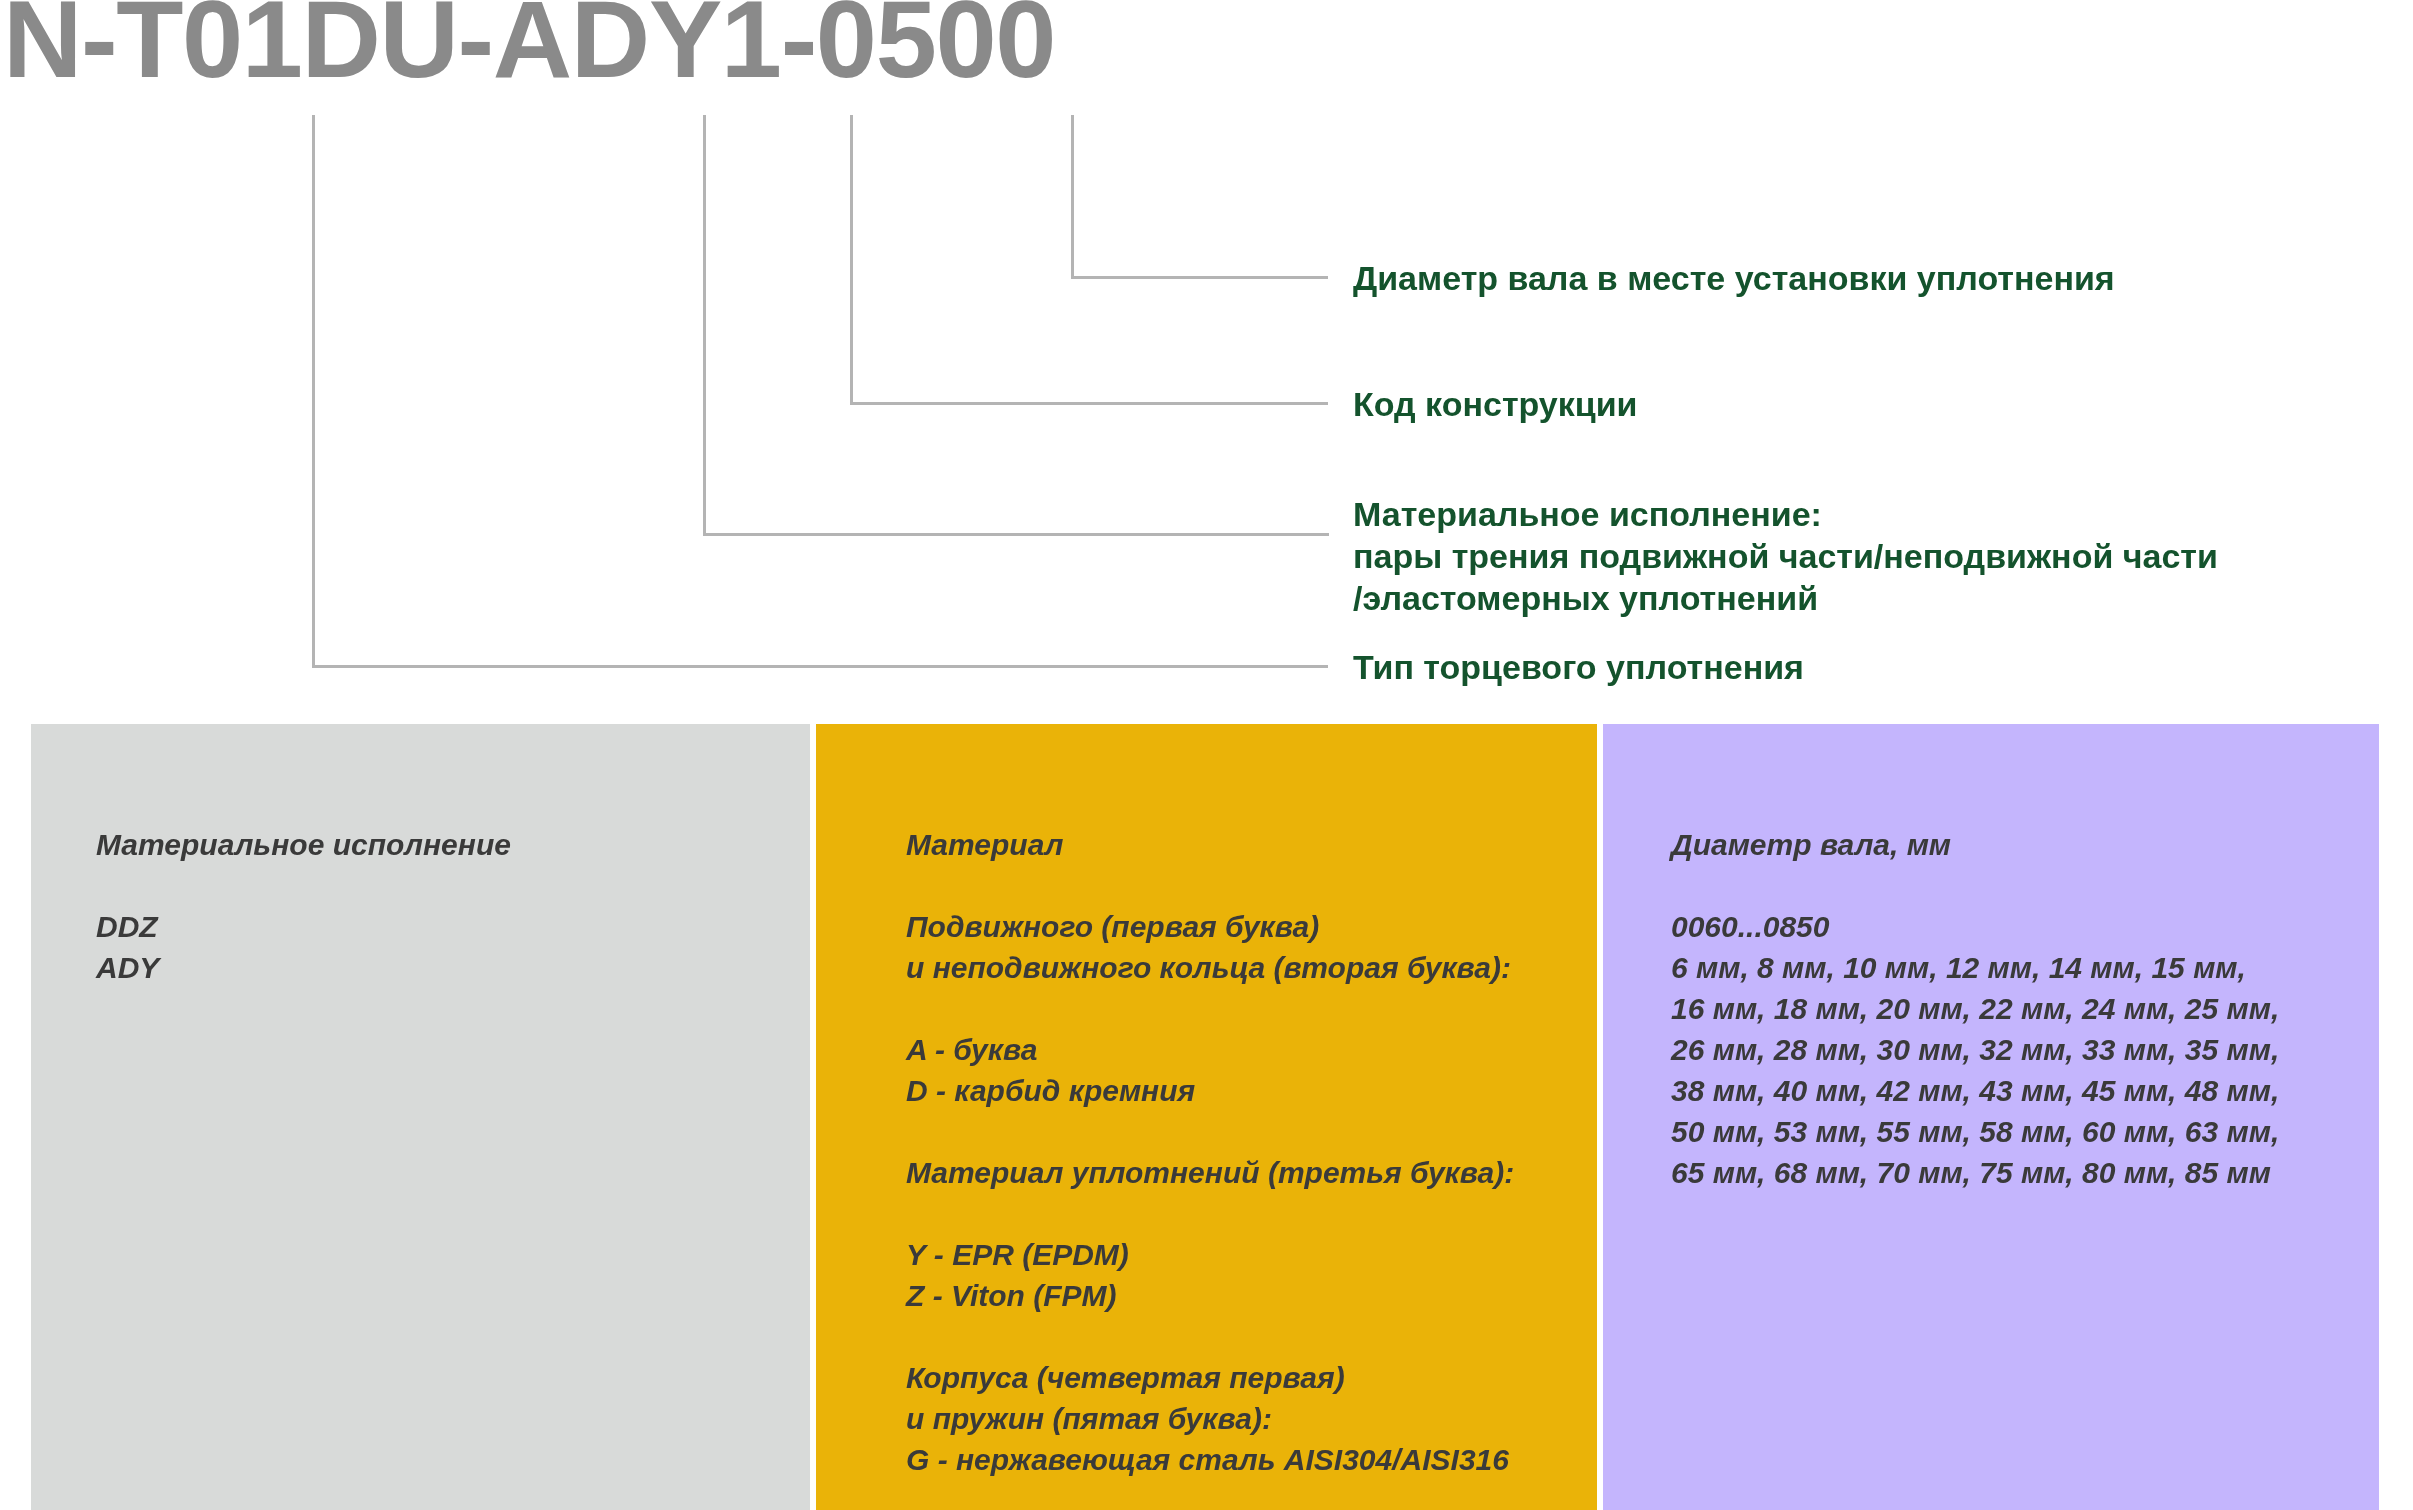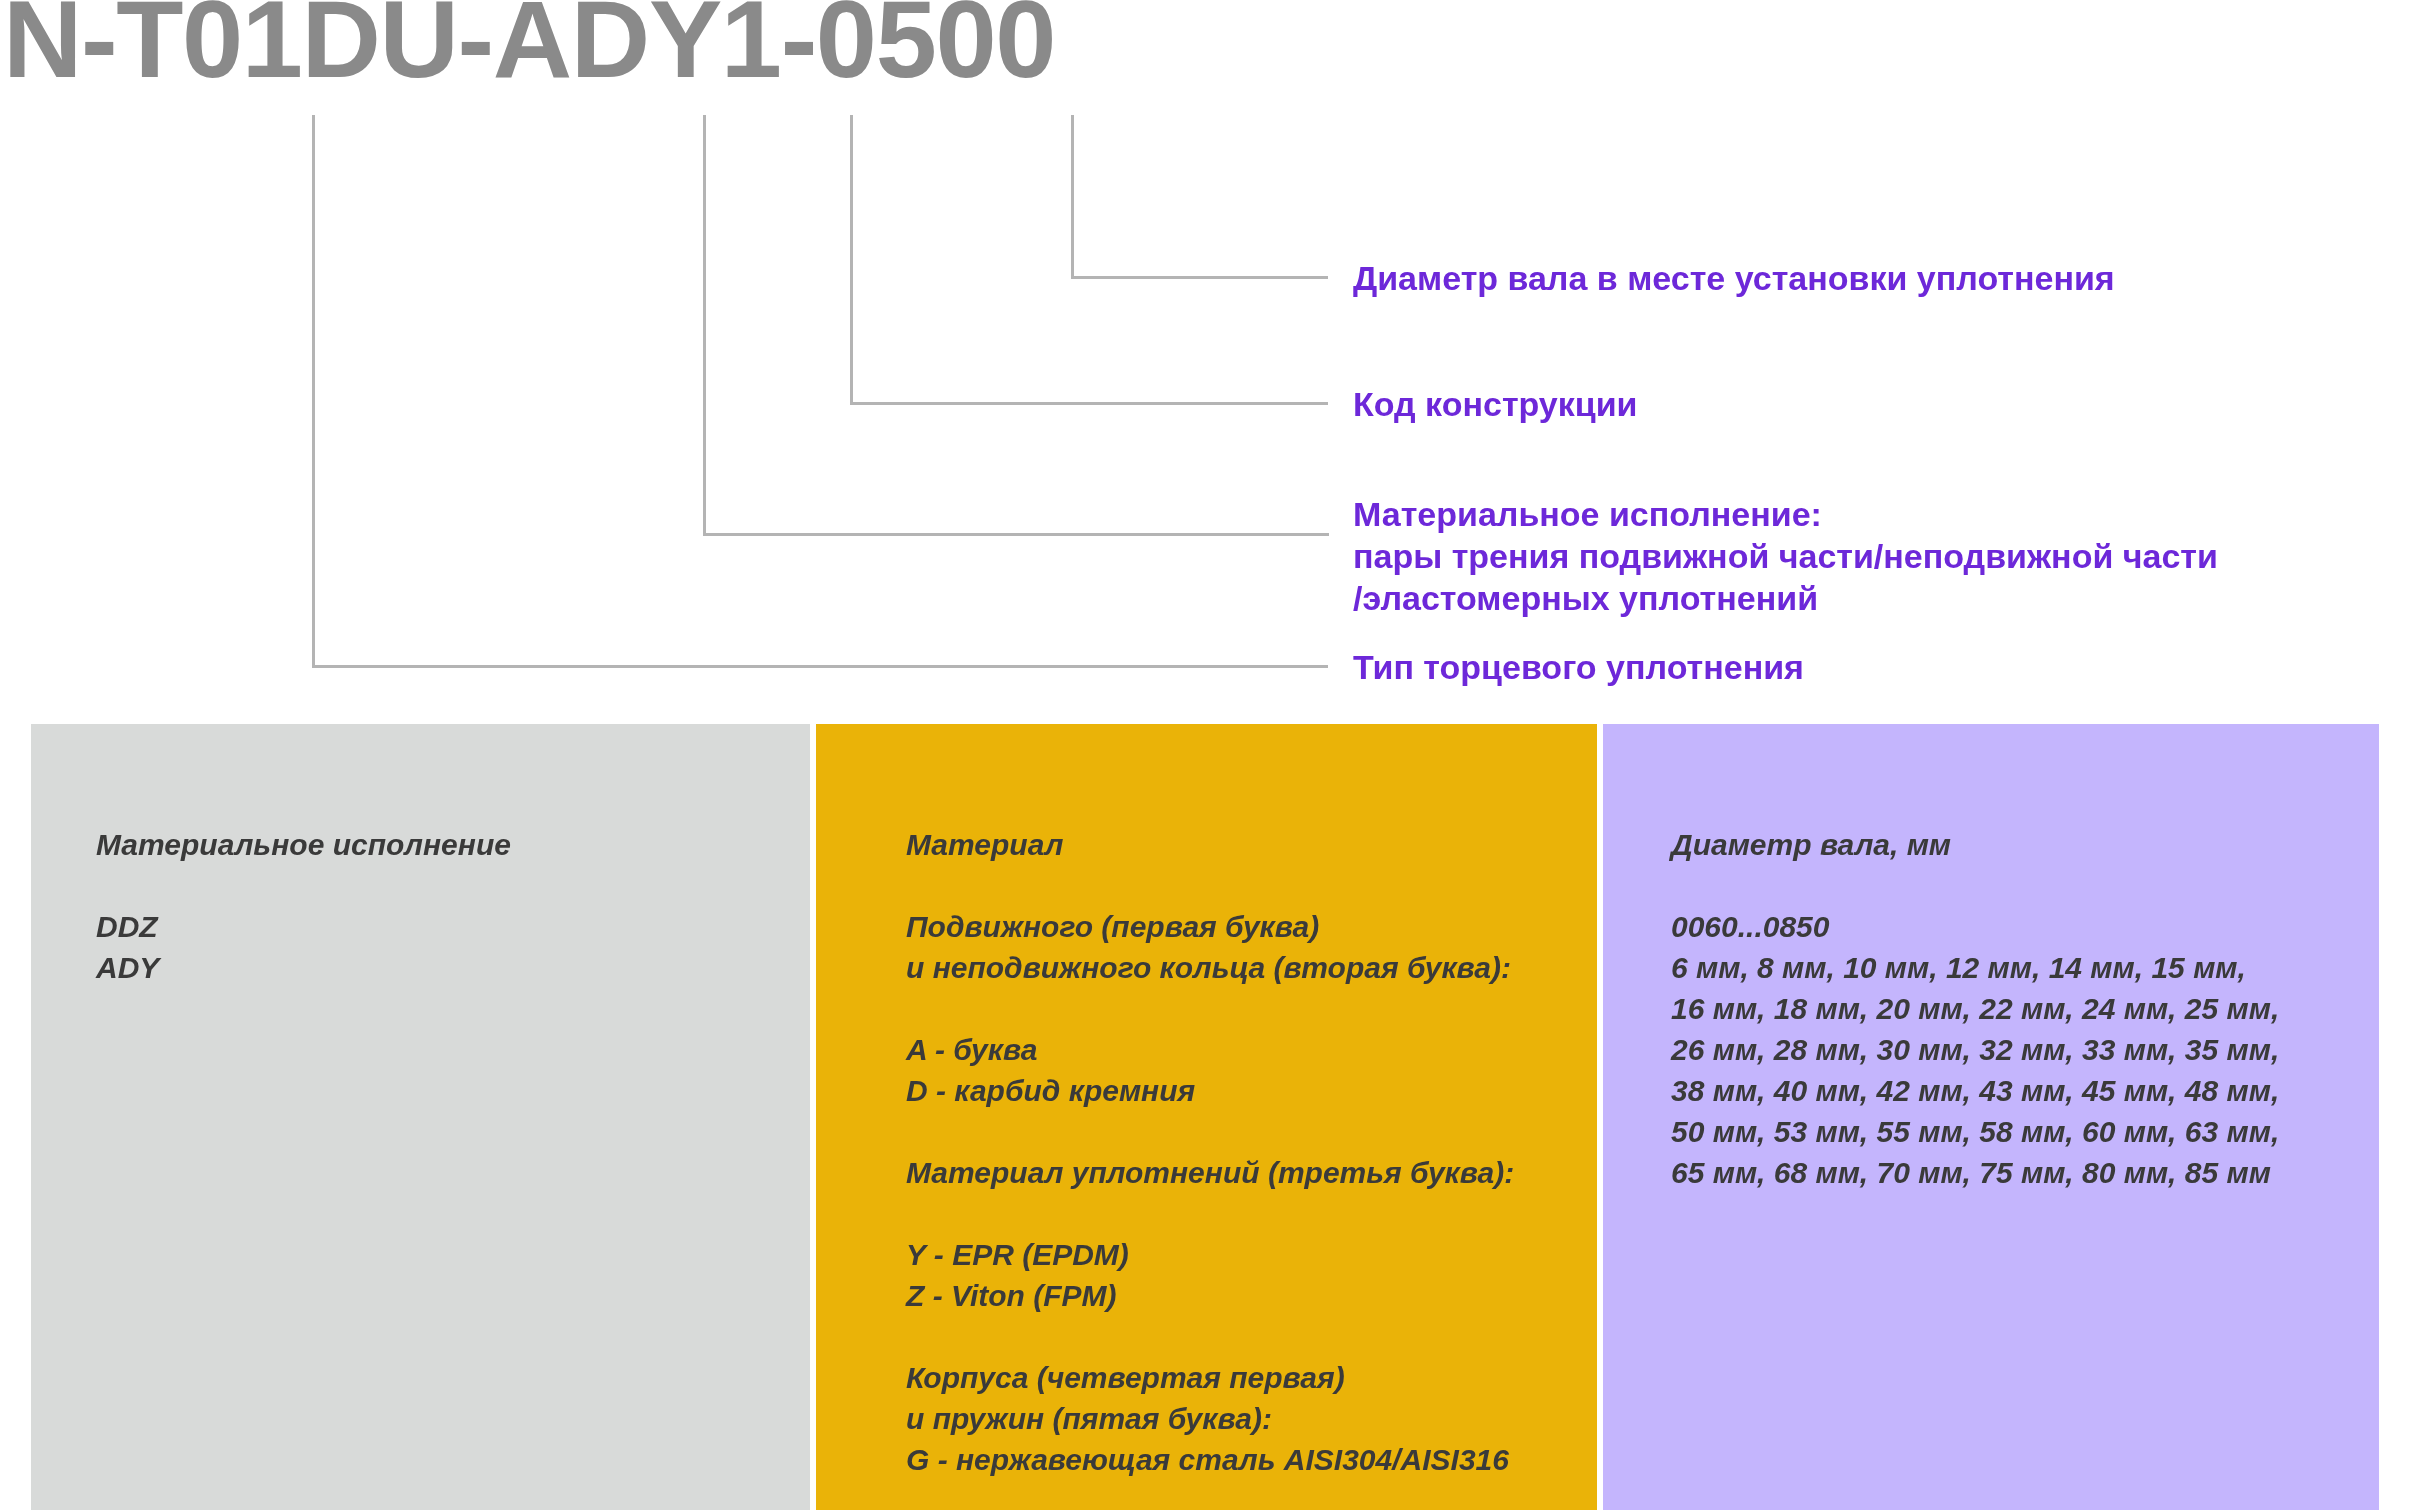--- a/index.html
+++ b/index.html
@@ -38,21 +38,21 @@
 
   .h1 { left: 312px;  top: 665px; width: 1016px; }
   .h2 { left: 703px;  top: 533px; width: 626px; }
   .h3 { left: 850px; top: 402px; width: 478px; }
   .h4 { left: 1071px; top: 276px; width: 257px; }
 
   
   .callout-label {
     position: absolute;
     left: 1353px;
-    color: #6d28d9;
+    color: #14532d;
     font-size: 34px;
     line-height: 42px;
     white-space: nowrap;
   }
   .cl-diameter { top: 257px; }
   .cl-code     { top: 383px; }
   .cl-material { top: 493px; }
   .cl-type     { top: 646px; }
 
   

